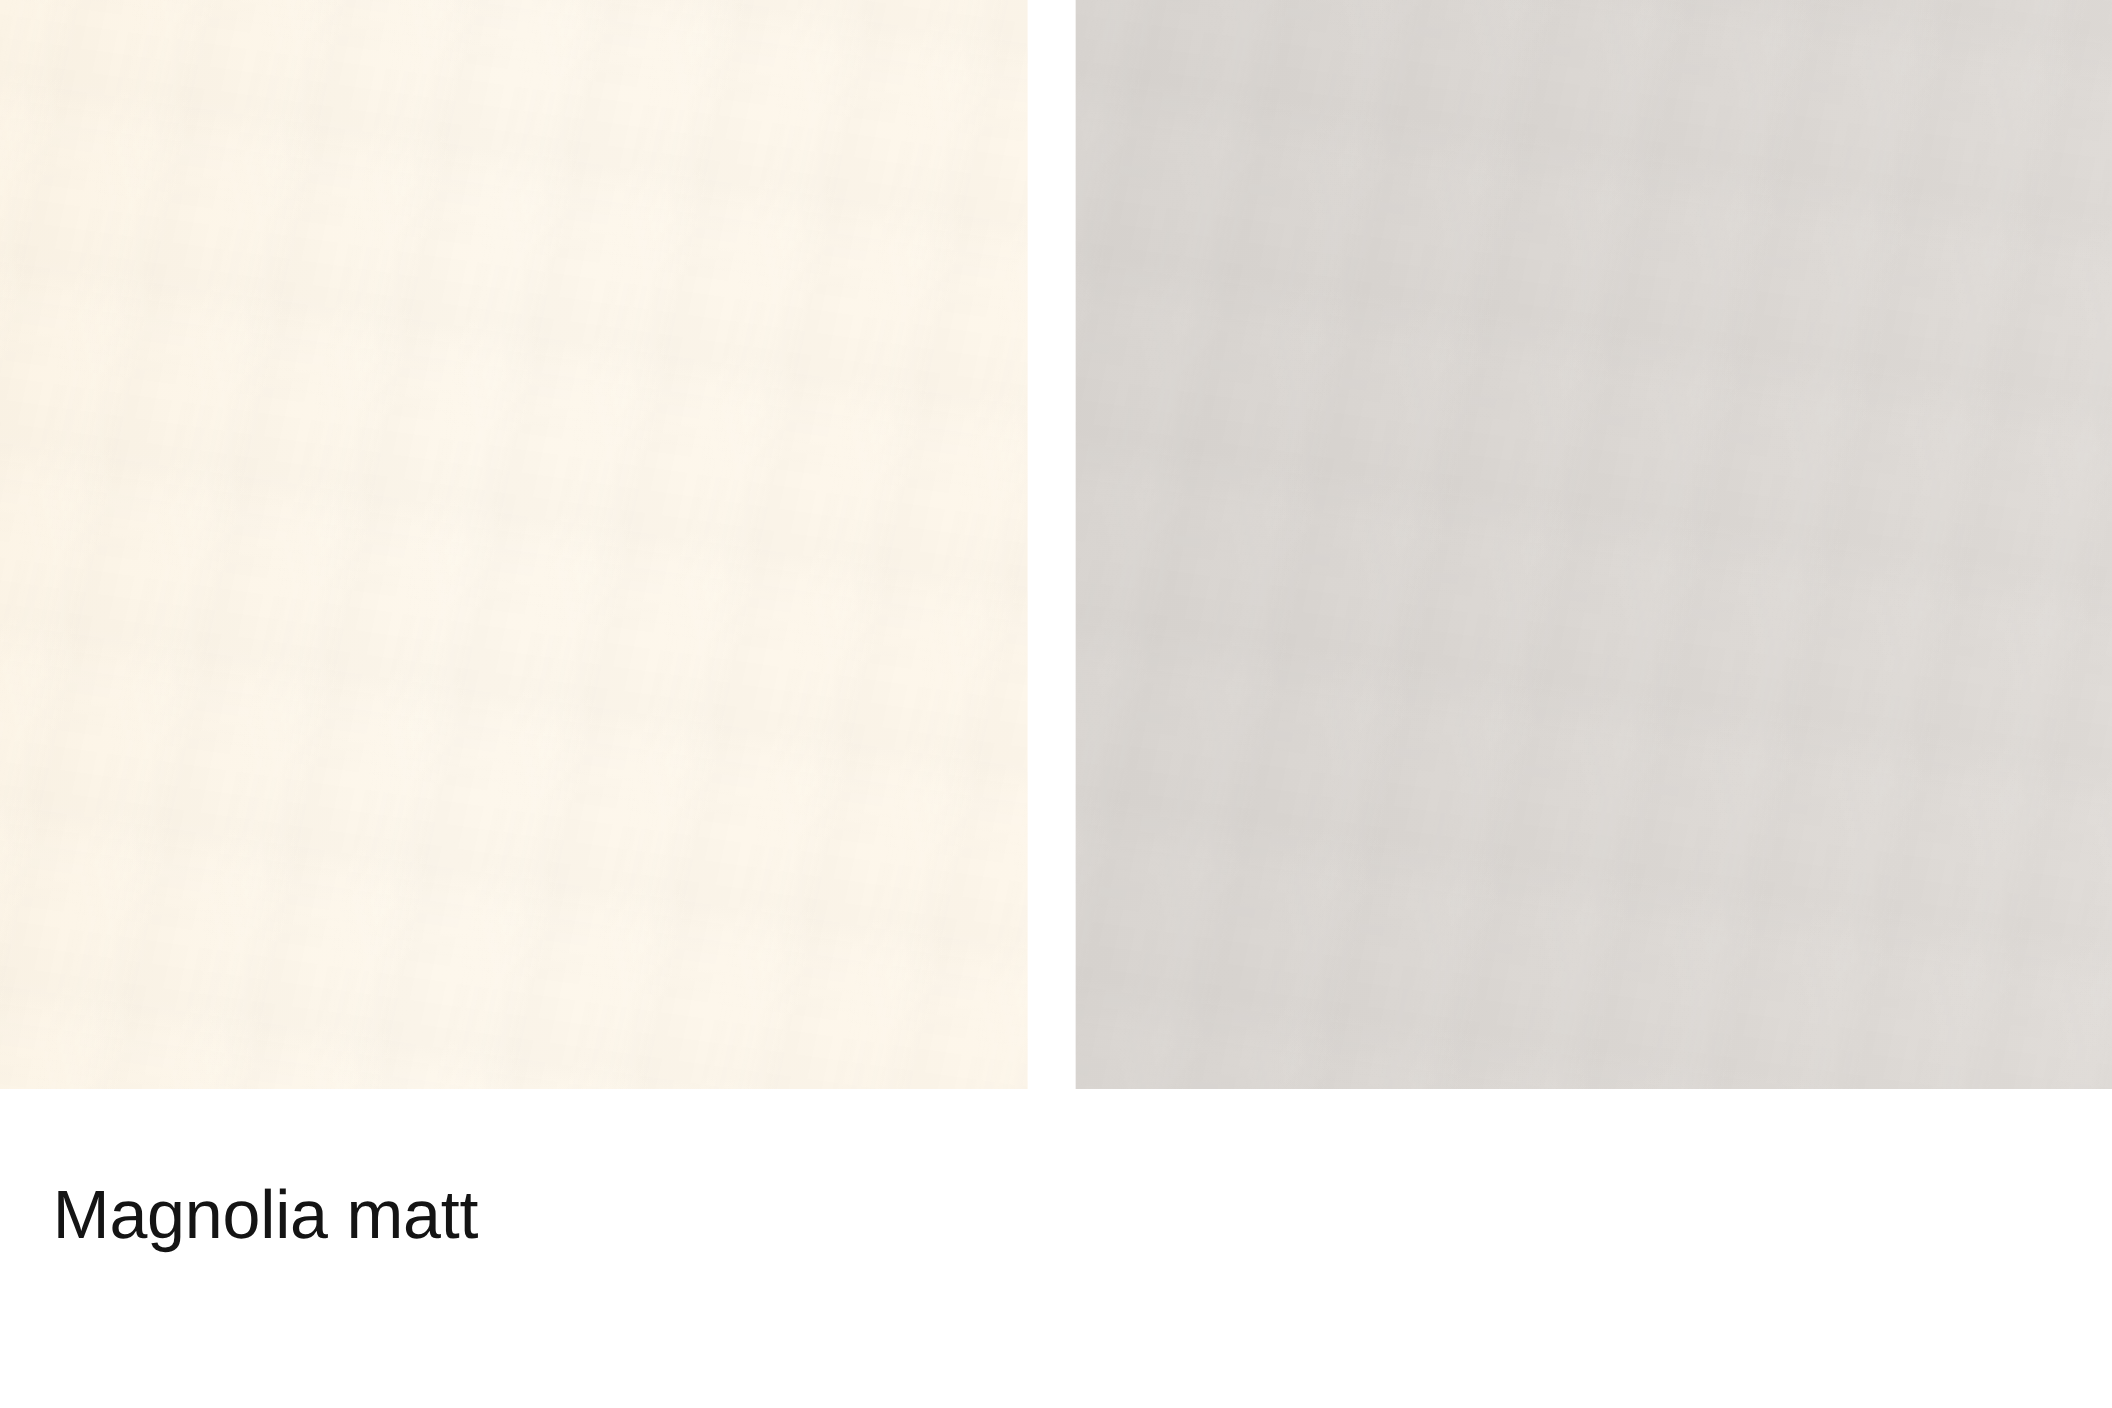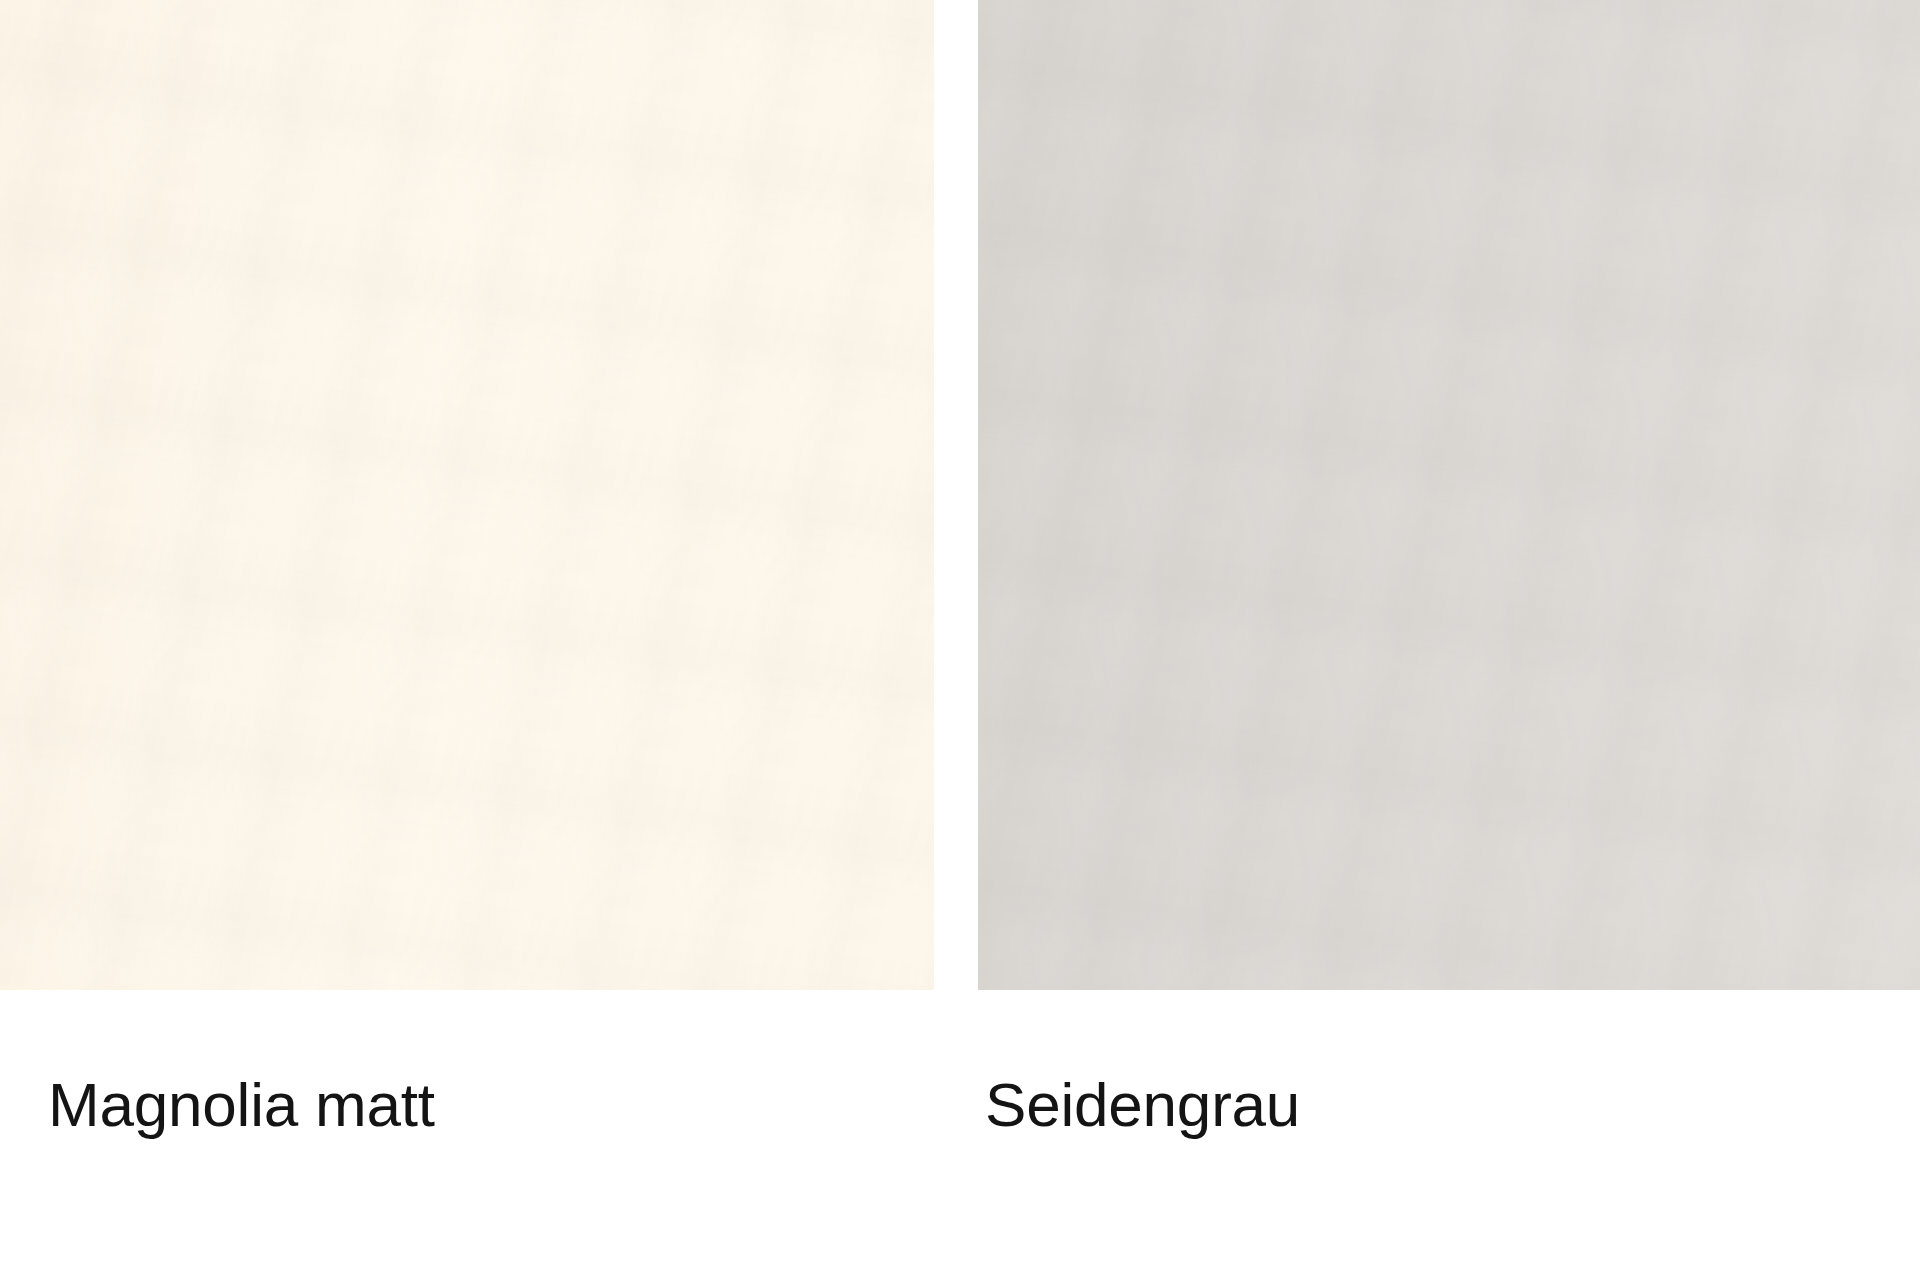--- a/index.html
+++ b/index.html
@@ -113,15 +113,14 @@
   <div class="swatch-tile" id="tile-left">
     <div class="swatch-chip"></div>
   </div>
 
   <div class="swatch-tile" id="tile-right">
     <div class="swatch-chip"></div>
   </div>
 
   <div class="swatch-caption" id="caption-left">Magnolia matt</div>
 
-  <div class="swatch-caption" id="caption-right">Seidengrau</div>
 
 </div>
 
 </body></html>

